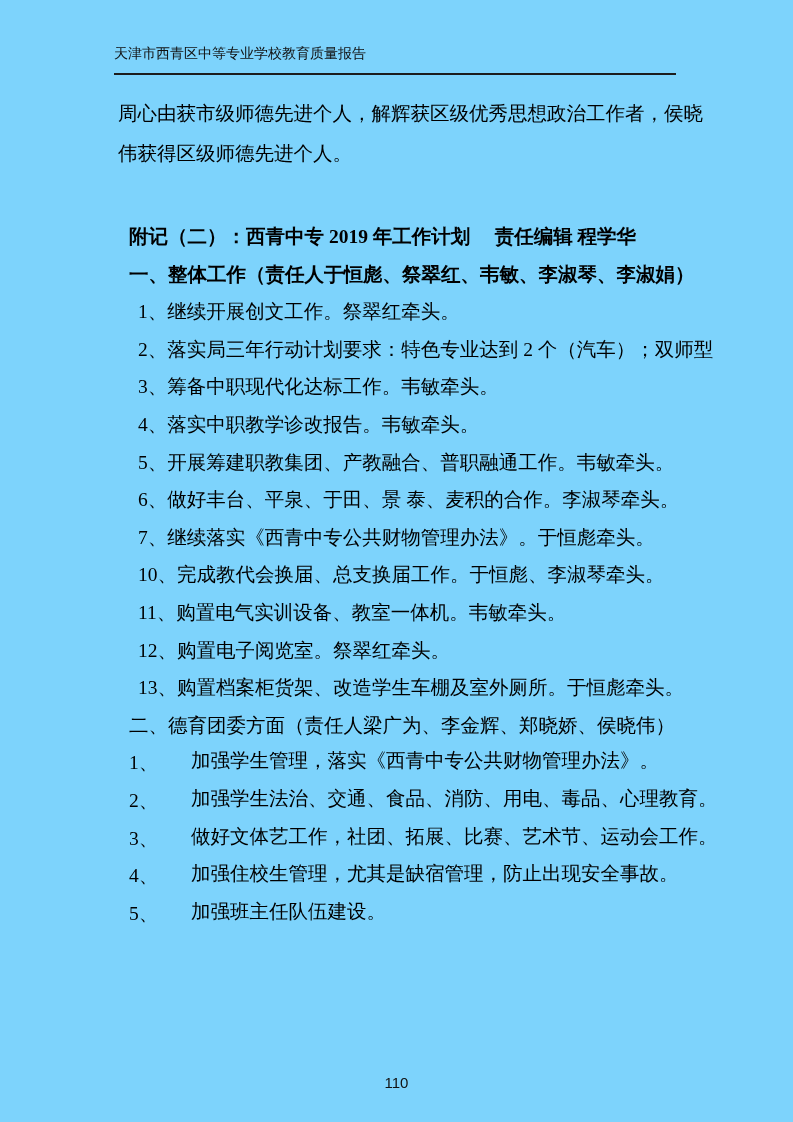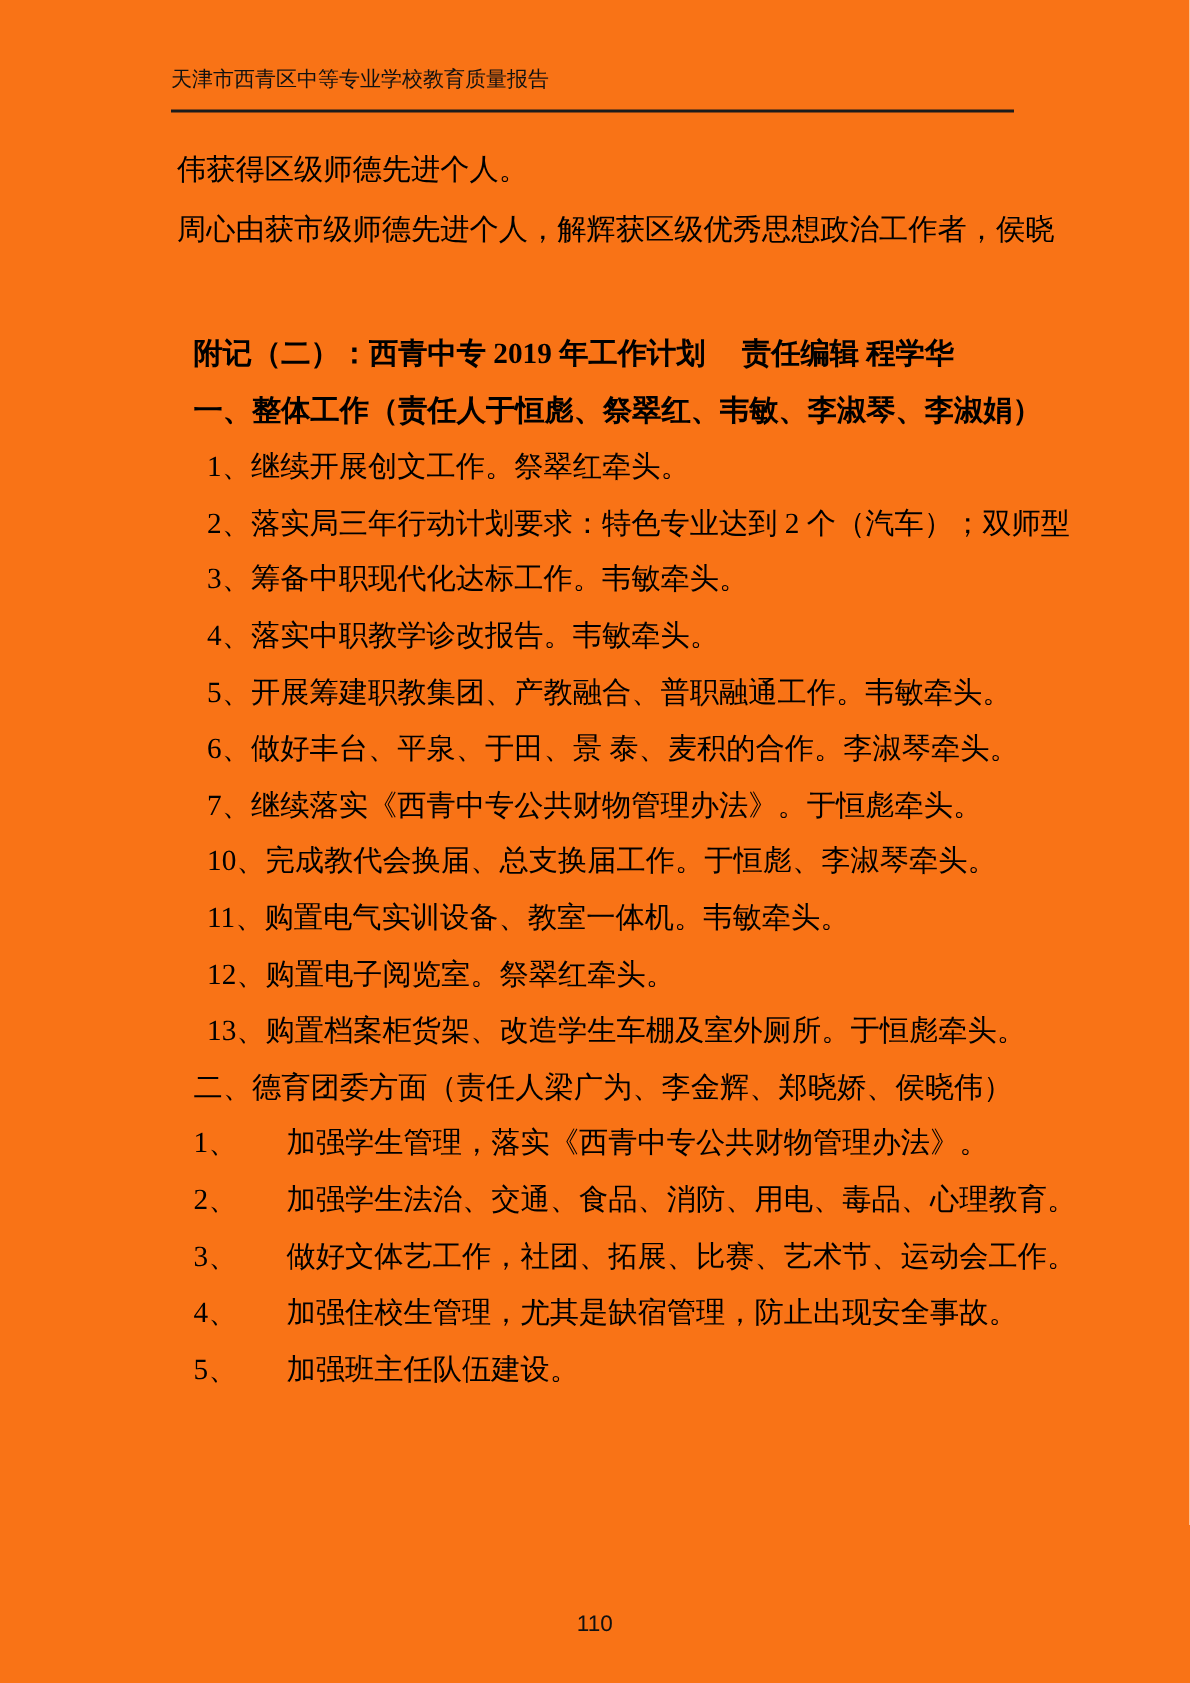--- a/index.html
+++ b/index.html
@@ -4,21 +4,21 @@
 <style>
   html, body {
     margin: 0;
     padding: 0;
     background: #ffffff;
   }
   .page {
     position: relative;
     width: 793px;
     height: 1122px;
-    background: #f97316;
+    background: #7dd3fc;
     overflow: hidden;
     font-family: "Liberation Serif", "DejaVu Serif", serif;
     color: #000000;
   }
   
   .doc-header {
     position: absolute;
     left: 114px;
     top: 44px;
     width: 562px;
@@ -60,21 +60,21 @@
     line-height: 37.6px;
     white-space: nowrap;
   }
   .bold { font-weight: bold; }
   .ind  { padding-left: 9px; }
   .numbered { display: flex; }
   .numbered .num {
     flex: 0 0 62px;
     width: 62px;
   }
-  .numbered .txt { flex: 0 0 auto; }
+  .numbered .txt { flex: 0 0 auto; font-family: Liberation Mono, monospace; }
   
   .page-footer {
     position: absolute;
     left: 0;
     top: 1072px;
     width: 793px;
     text-align: center;
     font-family: "Liberation Sans", "DejaVu Sans", sans-serif;
     font-size: 15px;
     line-height: 22px;
@@ -85,22 +85,22 @@
 <body>
 
 <div class="page">
 
   <div class="doc-header">
     <span>天津市西青区中等专业学校教育质量报告</span>
   </div>
   <div class="header-rule"></div>
 
   <div class="intro">
+    <div class="ln">周心由获市级师德先进个人，解辉获区级优秀思想政治工作者，侯晓</div>
     <div class="ln">伟获得区级师德先进个人。</div>
-    <div class="ln">周心由获市级师德先进个人，解辉获区级优秀思想政治工作者，侯晓</div>
   </div>
 
   <div class="plan">
     <div class="ln bold">附记（二）：西青中专 2019 年工作计划　 责任编辑 程学华</div>
     <div class="ln bold">一、整体工作（责任人于恒彪、祭翠红、韦敏、李淑琴、李淑娟）</div>
 
     <div class="ln ind">1、继续开展创文工作。祭翠红牵头。</div>
     <div class="ln ind">2、落实局三年行动计划要求：特色专业达到 2 个（汽车）；双师型</div>
     <div class="ln ind">3、筹备中职现代化达标工作。韦敏牵头。</div>
     <div class="ln ind">4、落实中职教学诊改报告。韦敏牵头。</div>

